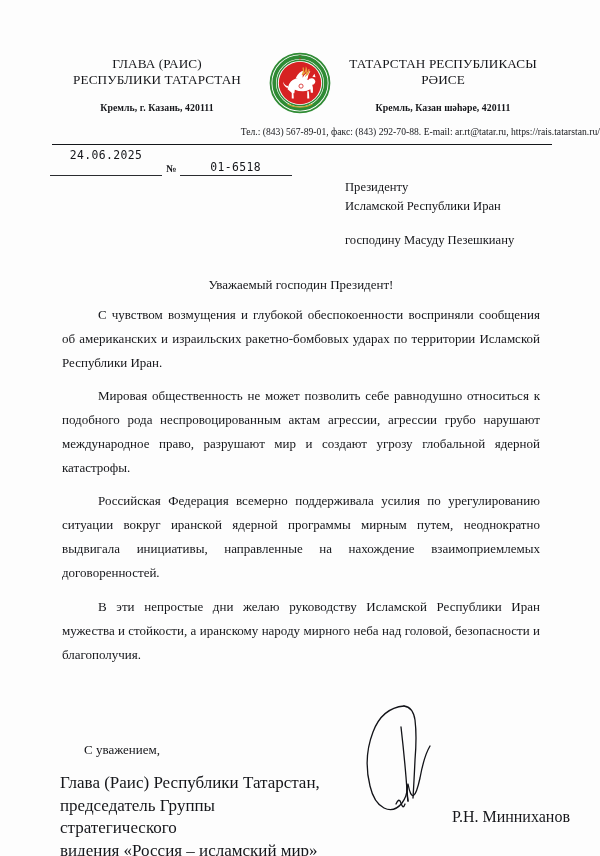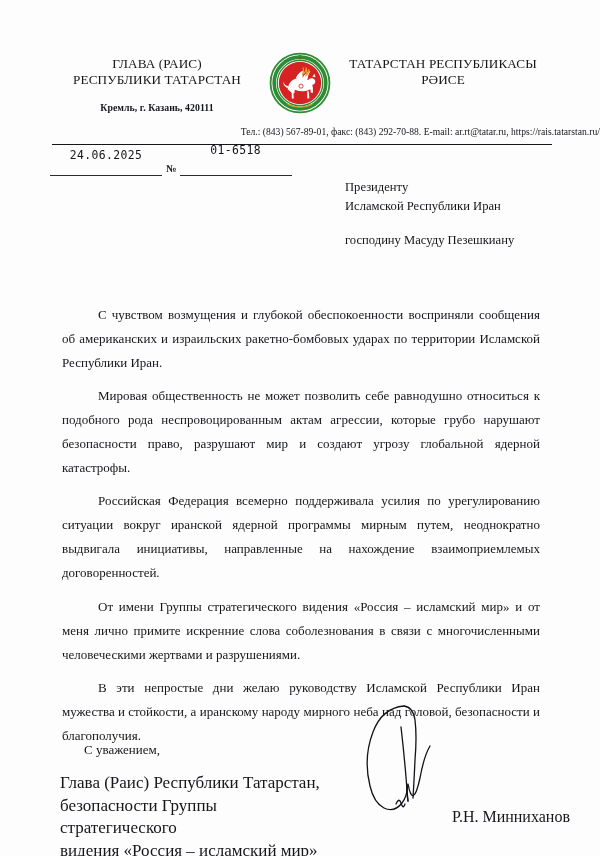--- a/index.html
+++ b/index.html
@@ -113,21 +113,21 @@
   .ref-no-label {
     font-size: 10.5px;
     padding: 0 3px 2px 4px;
     font-weight: 600;
   }
   .ref-num {
     width: 112px;
     font-family: "DejaVu Sans Mono", "Liberation Mono", monospace;
     font-size: 11.4px;
     letter-spacing: 0.4px;
-    padding-bottom: 18px;
+    padding-bottom: 1px;
   }
   .ref-row2 { margin-top: 5px; }
   .ref-na {
     font-size: 10.5px;
     font-weight: 600;
     padding-bottom: 2px;
     white-space: nowrap;
   }
   .ref-blank-a { width: 86px; }
   .ref-ot {
@@ -251,20 +251,21 @@
 
         <path d="M66 30 q2 9 -2 14 q7 -3 8 -12 q3 7 0 13 q6 -4 5 -12" fill="none" stroke="#e8a13a" stroke-width="2.4"></path>
 
         <circle cx="62" cy="66" r="4" fill="none" stroke="#d62222" stroke-width="1.6"></circle>
       </svg>
     </div>
 
     <div class="head-col right">
       <div class="head-title">ТАТАРСТАН РЕСПУБЛИКАСЫ
 РӘИСЕ</div>
+      <div class="head-addr">Кремль, Казан шәһәре, 420111</div>
     </div>
   </div>
 
   <div class="contact">Тел.: (843) 567-89-01, факс: (843) 292-70-88. E-mail: ar.rt@tatar.ru, https://rais.tatarstan.ru/</div>
   <div class="rule"></div>
 
   <div class="refblock">
     <div class="ref-row">
       <div class="ref-line ref-date">24.06.2025</div>
       <div class="ref-no-label">№</div>
@@ -272,34 +273,34 @@
     </div>
   </div>
 
   <div class="addressee">
     <div>Президенту</div>
     <div>Исламской Республики Иран</div>
     <div class="gap"></div>
     <div>господину Масуду Пезешкиану</div>
   </div>
 
+  <div class="salutation">Уважаемый господин Президент!</div>
 
   <div class="body-text">
     <p>С чувством возмущения и глубокой обеспокоенности восприняли сообщения об американских и израильских ракетно-бомбовых ударах по территории Исламской Республики Иран.</p>
-    <p>Мировая общественность не может позволить себе равнодушно относиться к подобного рода неспровоцированным актам агрессии, которые грубо нарушают безопасности право, разрушают мир и создают угрозу глобальной ядерной катастрофы.</p>
+    <p>Мировая общественность не может позволить себе равнодушно относиться к подобного рода неспровоцированным актам агрессии, агрессии грубо нарушают международное право, разрушают мир и создают угрозу глобальной ядерной катастрофы.</p>
     <p>Российская Федерация всемерно поддерживала усилия по урегулированию ситуации вокруг иранской ядерной программы мирным путем, неоднократно выдвигала инициативы, направленные на нахождение взаимоприемлемых договоренностей.</p>
-    <p>От имени Группы стратегического видения «Россия – исламский мир» и от меня лично примите искренние слова соболезнования в связи с многочисленными человеческими жертвами и разрушениями.</p>
     <p>В эти непростые дни желаю руководству Исламской Республики Иран мужества и стойкости, а иранскому народу мирного неба над головой, безопасности и благополучия.</p>
   </div>
 
   <div class="closing">С уважением,</div>
 
   <div class="sig-title">
     <div>Глава (Раис) Республики Татарстан,</div>
-    <div>безопасности Группы стратегического</div>
+    <div>председатель Группы стратегического</div>
     <div>видения «Россия – исламский мир»</div>
   </div>
 
   <svg class="signature" viewBox="0 0 110 125">
     <g fill="none" stroke="#121318" stroke-width="1.3" stroke-linecap="round" stroke-linejoin="round">
       <path d="M52 6 q-22 2 -31 26 q-10 26 -3 54 q4 17 14 22 q10 5 18 -5 q6 -8 5 -18"></path>
       <path d="M52 6 q9 1 11 14 q2 16 0 40 q-1 22 -2 38"></path>
       <path d="M49 27 q3 26 5 50 q1 14 2 24"></path>
       <path d="M56 101 q-2 -11 0 -17 q5 26 12 -6 q4 -22 10 -32"></path>
       <path d="M44 104 q3 -7 5 -1 q2 7 4 1"></path>

